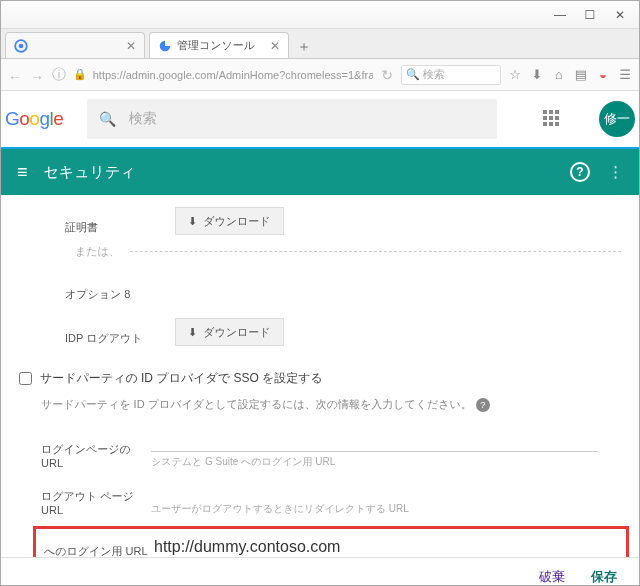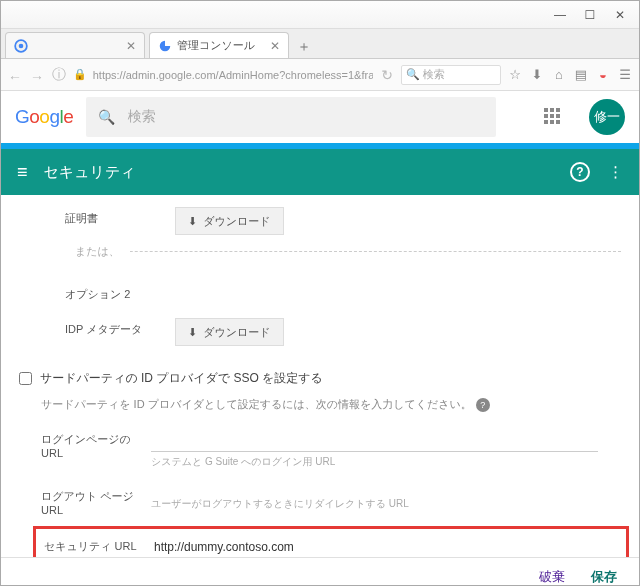--- a/index.html
+++ b/index.html
@@ -12,44 +12,44 @@
 .tab .favg{width:14px;height:14px;margin-right:5px}
 .tab .x{margin-left:auto;color:#888;font-size:12px}
 .newtab{width:22px;height:22px;display:flex;align-items:center;justify-content:center;color:#777;font-size:14px;margin-left:4px}
 .urlbar{height:32px;background:#fafafa;border-bottom:1px solid #ddd;display:flex;align-items:center;padding:0 6px;font-size:11px;color:#888;gap:6px}
 .urlbar .navbtn{color:#bbb;font-size:14px;width:16px;text-align:center}
 .urlbar .lock{color:#999}
 .urlbar .url{flex:1;color:#999;white-space:nowrap;overflow:hidden}
 .urlbar .search{width:100px;background:#fff;border:1px solid #ddd;height:20px;padding:0 4px;display:flex;align-items:center;color:#aaa;border-radius:2px;font-size:11px}
 .urlbar .ico{color:#888;font-size:13px;width:16px;text-align:center}
 .urlbar .pocket{color:#e94e4e}
-.googlebar{height:58px;display:flex;align-items:center;padding:0 14px;gap:13px;border-bottom:6px solid #0ea5e9}
+.googlebar{height:58px;display:flex;align-items:center;padding:0 4px;gap:24px;border-bottom:2px solid #0ea5e9}
 .logo{font-size:19px;font-weight:500;letter-spacing:-.5px}
 .logo span:nth-child(1){color:#4285F4}.logo span:nth-child(2){color:#EA4335}.logo span:nth-child(3){color:#FBBC05}.logo span:nth-child(4){color:#4285F4}.logo span:nth-child(5){color:#34A853}.logo span:nth-child(6){color:#EA4335}
 .gsearch{flex:1;max-width:410px;height:40px;background:#f1f1f1;display:flex;align-items:center;padding:0 12px;color:#aaa;font-size:14px;border-radius:2px}
 .gsearch .mag{margin-right:12px;color:#999}
 .apps{width:18px;height:18px;display:grid;grid-template-columns:repeat(3,4px);grid-template-rows:repeat(3,4px);gap:2px;margin-left:auto}
 .apps div{background:#888}
 .avatar{width:36px;height:36px;border-radius:50%;background:#00897b;color:#fff;display:flex;align-items:center;justify-content:center;font-size:13px;margin-left:14px}
 .greenbar{height:46px;background:#0f9688;color:#fff;display:flex;align-items:center;padding:0 16px;font-size:15px}
 .greenbar .menu{font-size:18px;margin-right:16px}
 .greenbar .right{margin-left:auto;display:flex;align-items:center;gap:18px}
 .greenbar .help{width:20px;height:20px;border:2px solid #fff;border-radius:50%;display:flex;align-items:center;justify-content:center;font-size:12px;font-weight:bold}
 .content{height:362px;overflow-y:auto;padding:4px 18px 0 64px;font-size:11px;color:#555}
-.row{display:flex;align-items:flex-start;padding:8px 0}
+.row{display:flex;align-items:flex-end;padding:8px 0}
 .row .label{width:110px;flex-shrink:0;color:#555;font-size:11px;padding-top:4px}
 .row .val{flex:1}
 .btn{display:inline-flex;align-items:center;height:28px;background:#f1f1f1;border:1px solid #ddd;padding:0 12px;font-size:11px;color:#555;gap:6px}
 .divider{border-top:1px dashed #ccc;margin:8px 0;position:relative;text-align:left}
 .divider span{background:#fff;position:relative;top:-8px;padding:0 10px;color:#aaa;font-size:11px}
 .chk{display:flex;align-items:center;gap:8px;padding:6px 0;font-size:12px;color:#444}
 .chk input{width:13px;height:13px}
 .helptext{color:#888;font-size:11px;padding:4px 0 8px 22px}
 .helptext .qm{display:inline-flex;width:14px;height:14px;background:#888;color:#fff;border-radius:50%;align-items:center;justify-content:center;font-size:9px;margin-left:4px}
-.input-line{border:none;border-bottom:1px solid #0f9688;height:24px;width:95%;font-size:12px;padding:2px 0;color:#333;background:transparent;outline:none}
+.input-line{border:none;border-bottom:1px solid #0f9688;height:24px;width:95%;font-size:16px;padding:2px 0;color:#333;background:transparent;outline:none}
 .small{font-size:10px;color:#aaa;margin-top:3px;line-height:1.4}
 .redbox{border:3px solid #e53935;padding:6px 8px;margin:2px -8px}
 .footer{height:38px;border-top:1px solid #e0e0e0;display:flex;align-items:center;justify-content:flex-end;padding:0 22px;gap:26px;font-size:13px}
 .footer .discard{color:#4c1d95}
 .footer .save{color:#0f766e;font-weight:700}
 </style>
 </head>
 <body>
 
 <div class="titlebar">
@@ -125,24 +125,24 @@
 <div class="content">
   <div class="row">
     <div class="label">証明書</div>
     <div class="val"><button class="btn">
           <span>⬇</span>
           <span>ダウンロード</span>
         </button></div>
   </div>
   <div class="divider"><span>または、</span></div>
   <div class="row">
-      <div class="label" style="font-weight:500">オプション 2</div>
+      <div class="label" style="font-weight:500">オプション 8</div>
     </div>
   <div class="row">
-    <div class="label">IDP メタデータ</div>
+    <div class="label">IDP ログアウト</div>
     <div class="val"><button class="btn">
           <span>⬇</span>
           <span>ダウンロード</span>
         </button></div>
   </div>
 
   <div style="margin-left:-46px;padding-top:10px">
     <label class="chk">
         <input type="checkbox" style="">
         <span>サードパーティの ID プロバイダで SSO を設定する</span>
@@ -156,21 +156,21 @@
       </div>
       <div class="row">
         <div class="label">ログアウト ページ URL</div>
         <div class="val">
             <div class="small" style="margin-top:12px">ユーザーがログアウトするときにリダイレクトする URL</div>
           </div>
       </div>
 
       <div class="redbox">
         <div class="row" style="padding:0">
-          <div class="label">セキュリティ URL</div>
+          <div class="label">へのログイン用 URL</div>
           <div class="val"><input class="input-line" value="http://dummy.contoso.com" style=""></div>
         </div>
       </div>
 
     </div>
   </div>
 </div>
 
 <div class="footer">
   <div class="discard">破棄</div>

